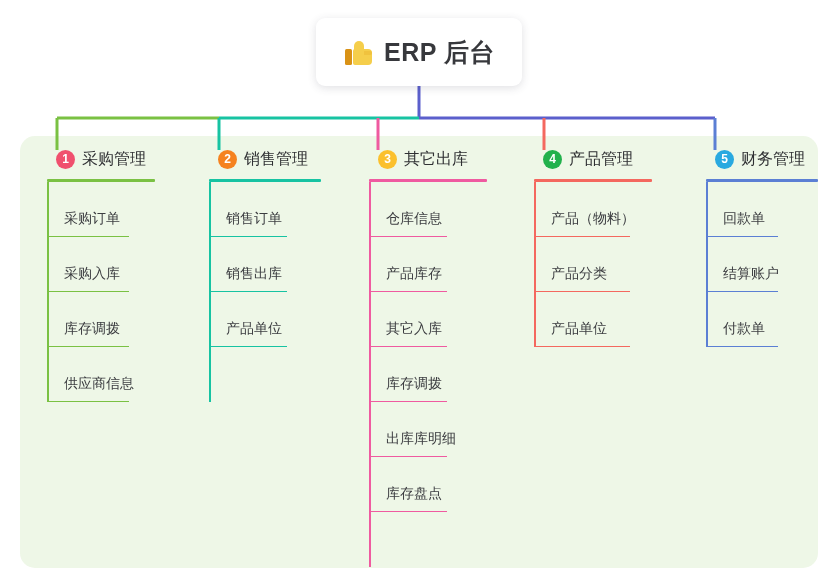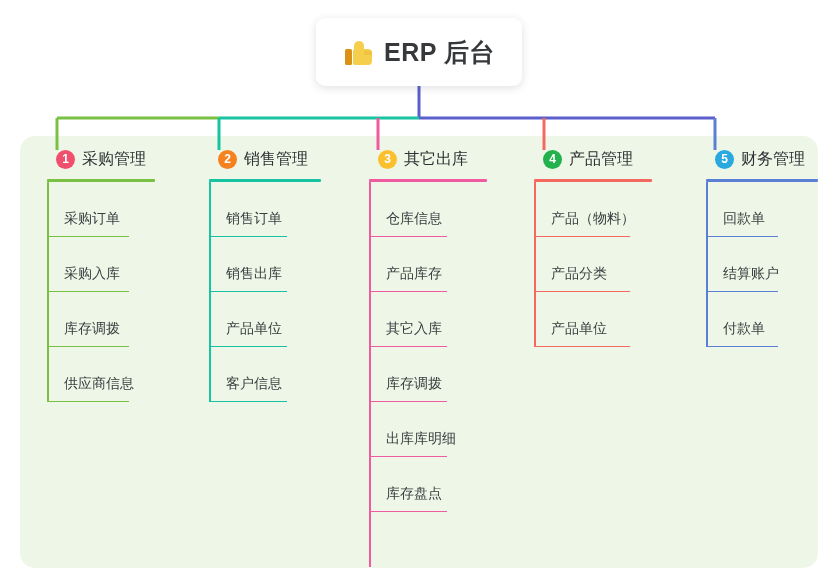--- a/index.html
+++ b/index.html
@@ -251,24 +251,20 @@
             <span class="item-underline" style="background: rgb(23, 195, 162); width: 78px;"></span>
           </div>
           <div class="item">
             <span class="item-label">销售出库</span>
             <span class="item-underline" style="background: rgb(23, 195, 162); width: 78px;"></span>
           </div>
           <div class="item">
             <span class="item-label">产品单位</span>
             <span class="item-underline" style="background: rgb(23, 195, 162); width: 78px;"></span>
           </div>
-          <div class="item">
-            <span class="item-label">客户信息</span>
-            <span class="item-underline" style="background: rgb(23, 195, 162); width: 78px;"></span>
-          </div>
         </div>
       </div>
       <div class="column" style="left: 360px; width: 148px;">
         <div class="col-header">
           <span class="badge" style="background: rgb(251, 192, 45);">3</span>
           <span class="col-title">其它出库</span>
         </div>
         <div class="col-rule" style="background: rgb(239, 90, 160); width: 118px; margin-left: 9px;"></div>
         <div class="items">
           <div class="spine" style="background: rgb(239, 90, 160); height: 385px;"></div>

